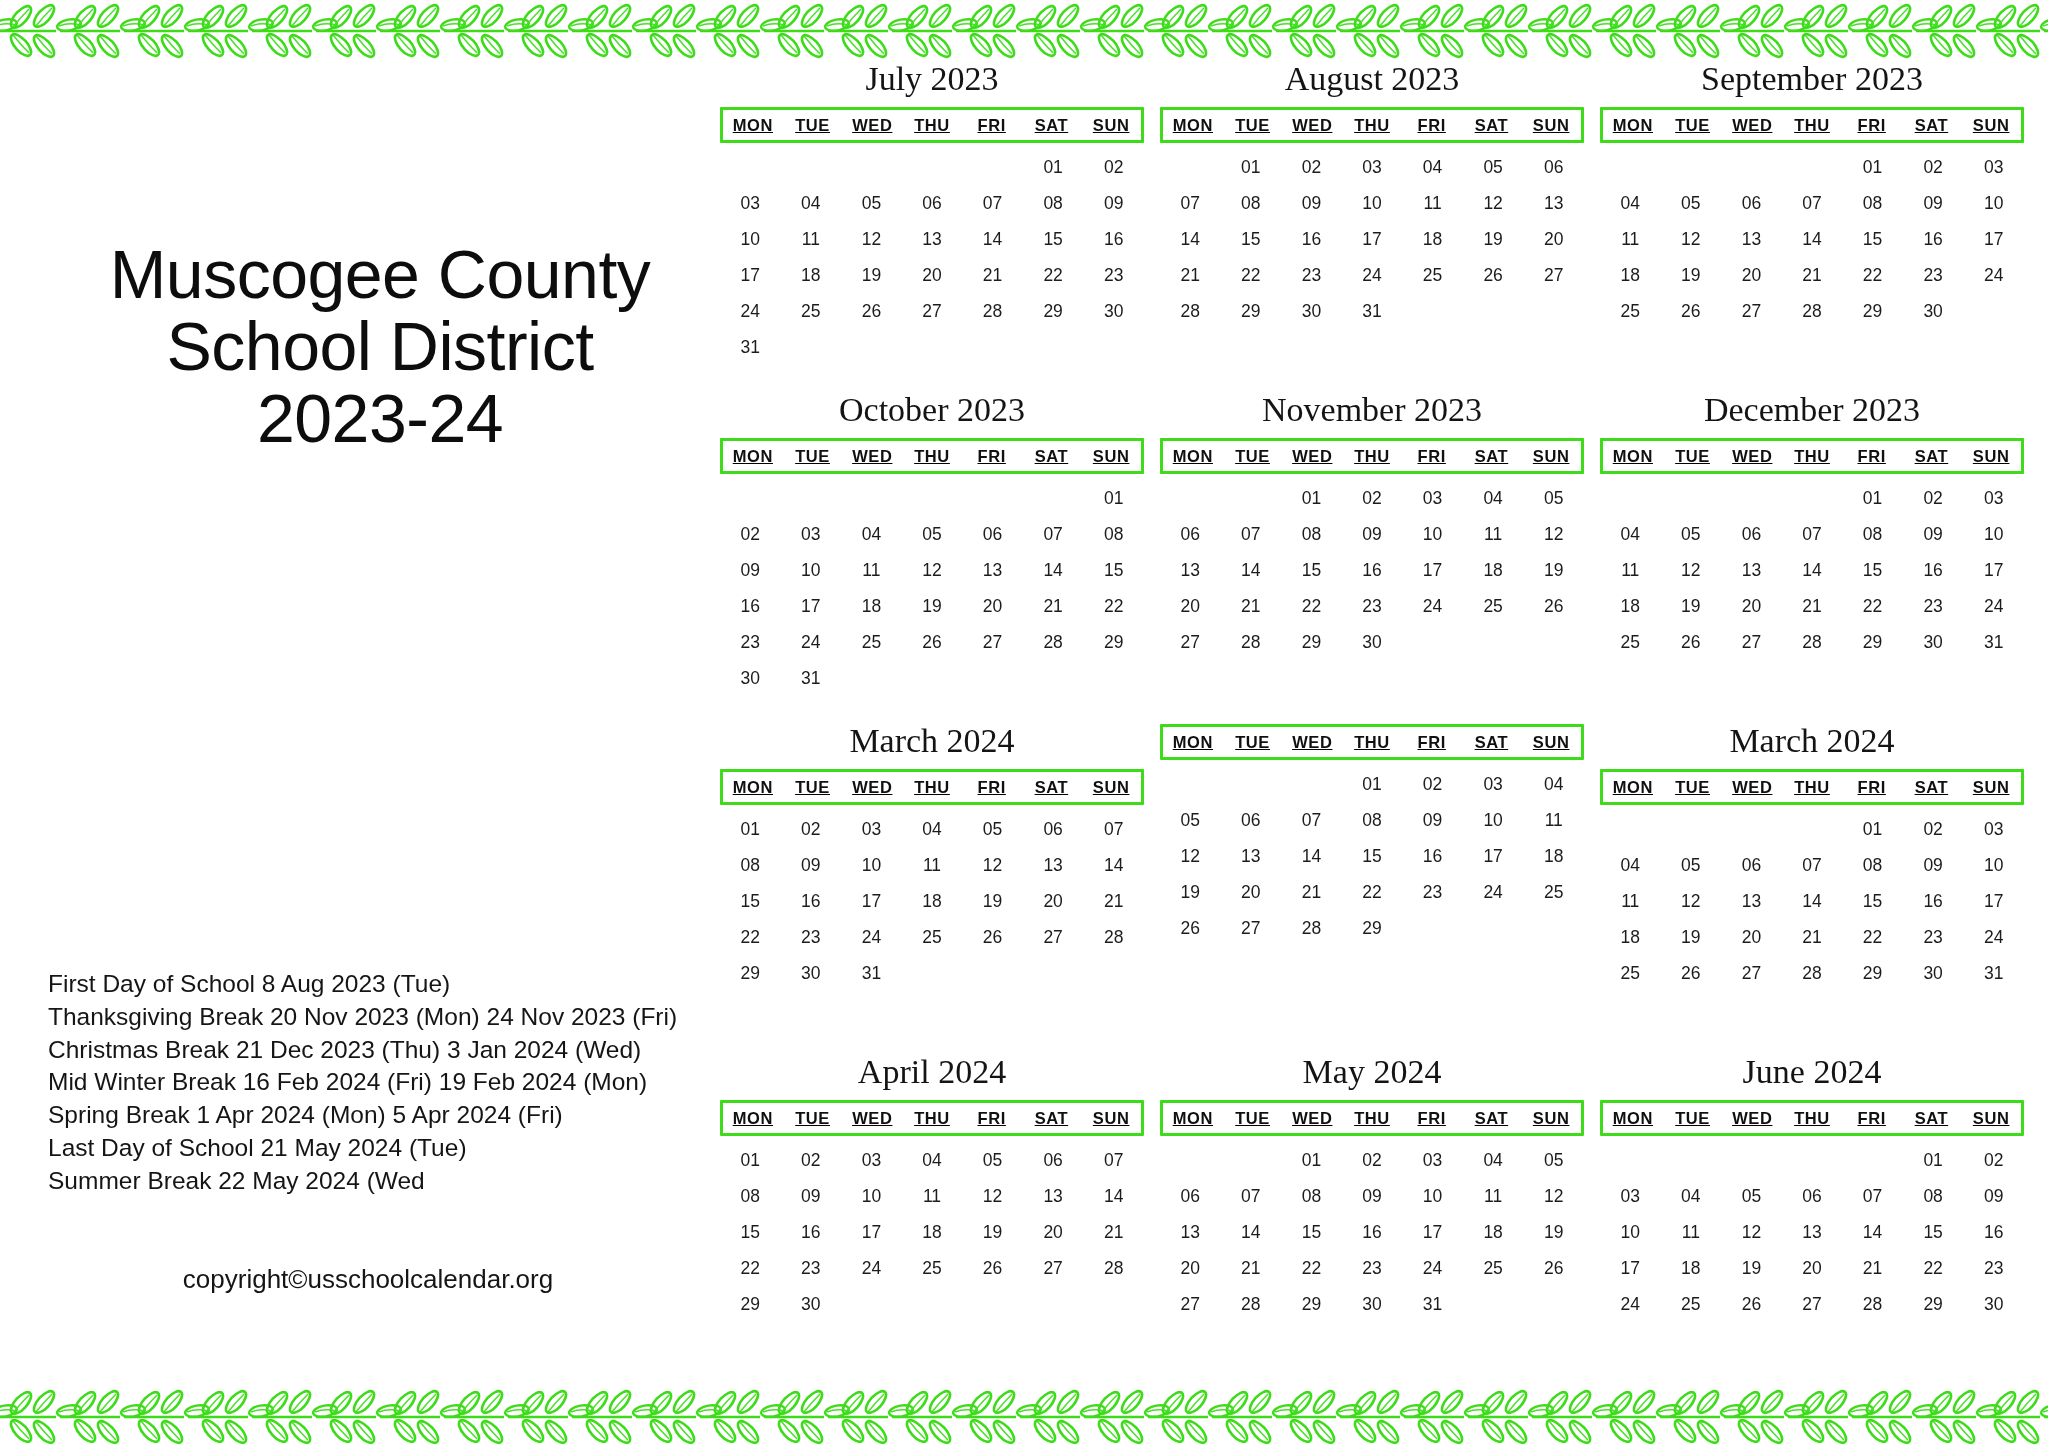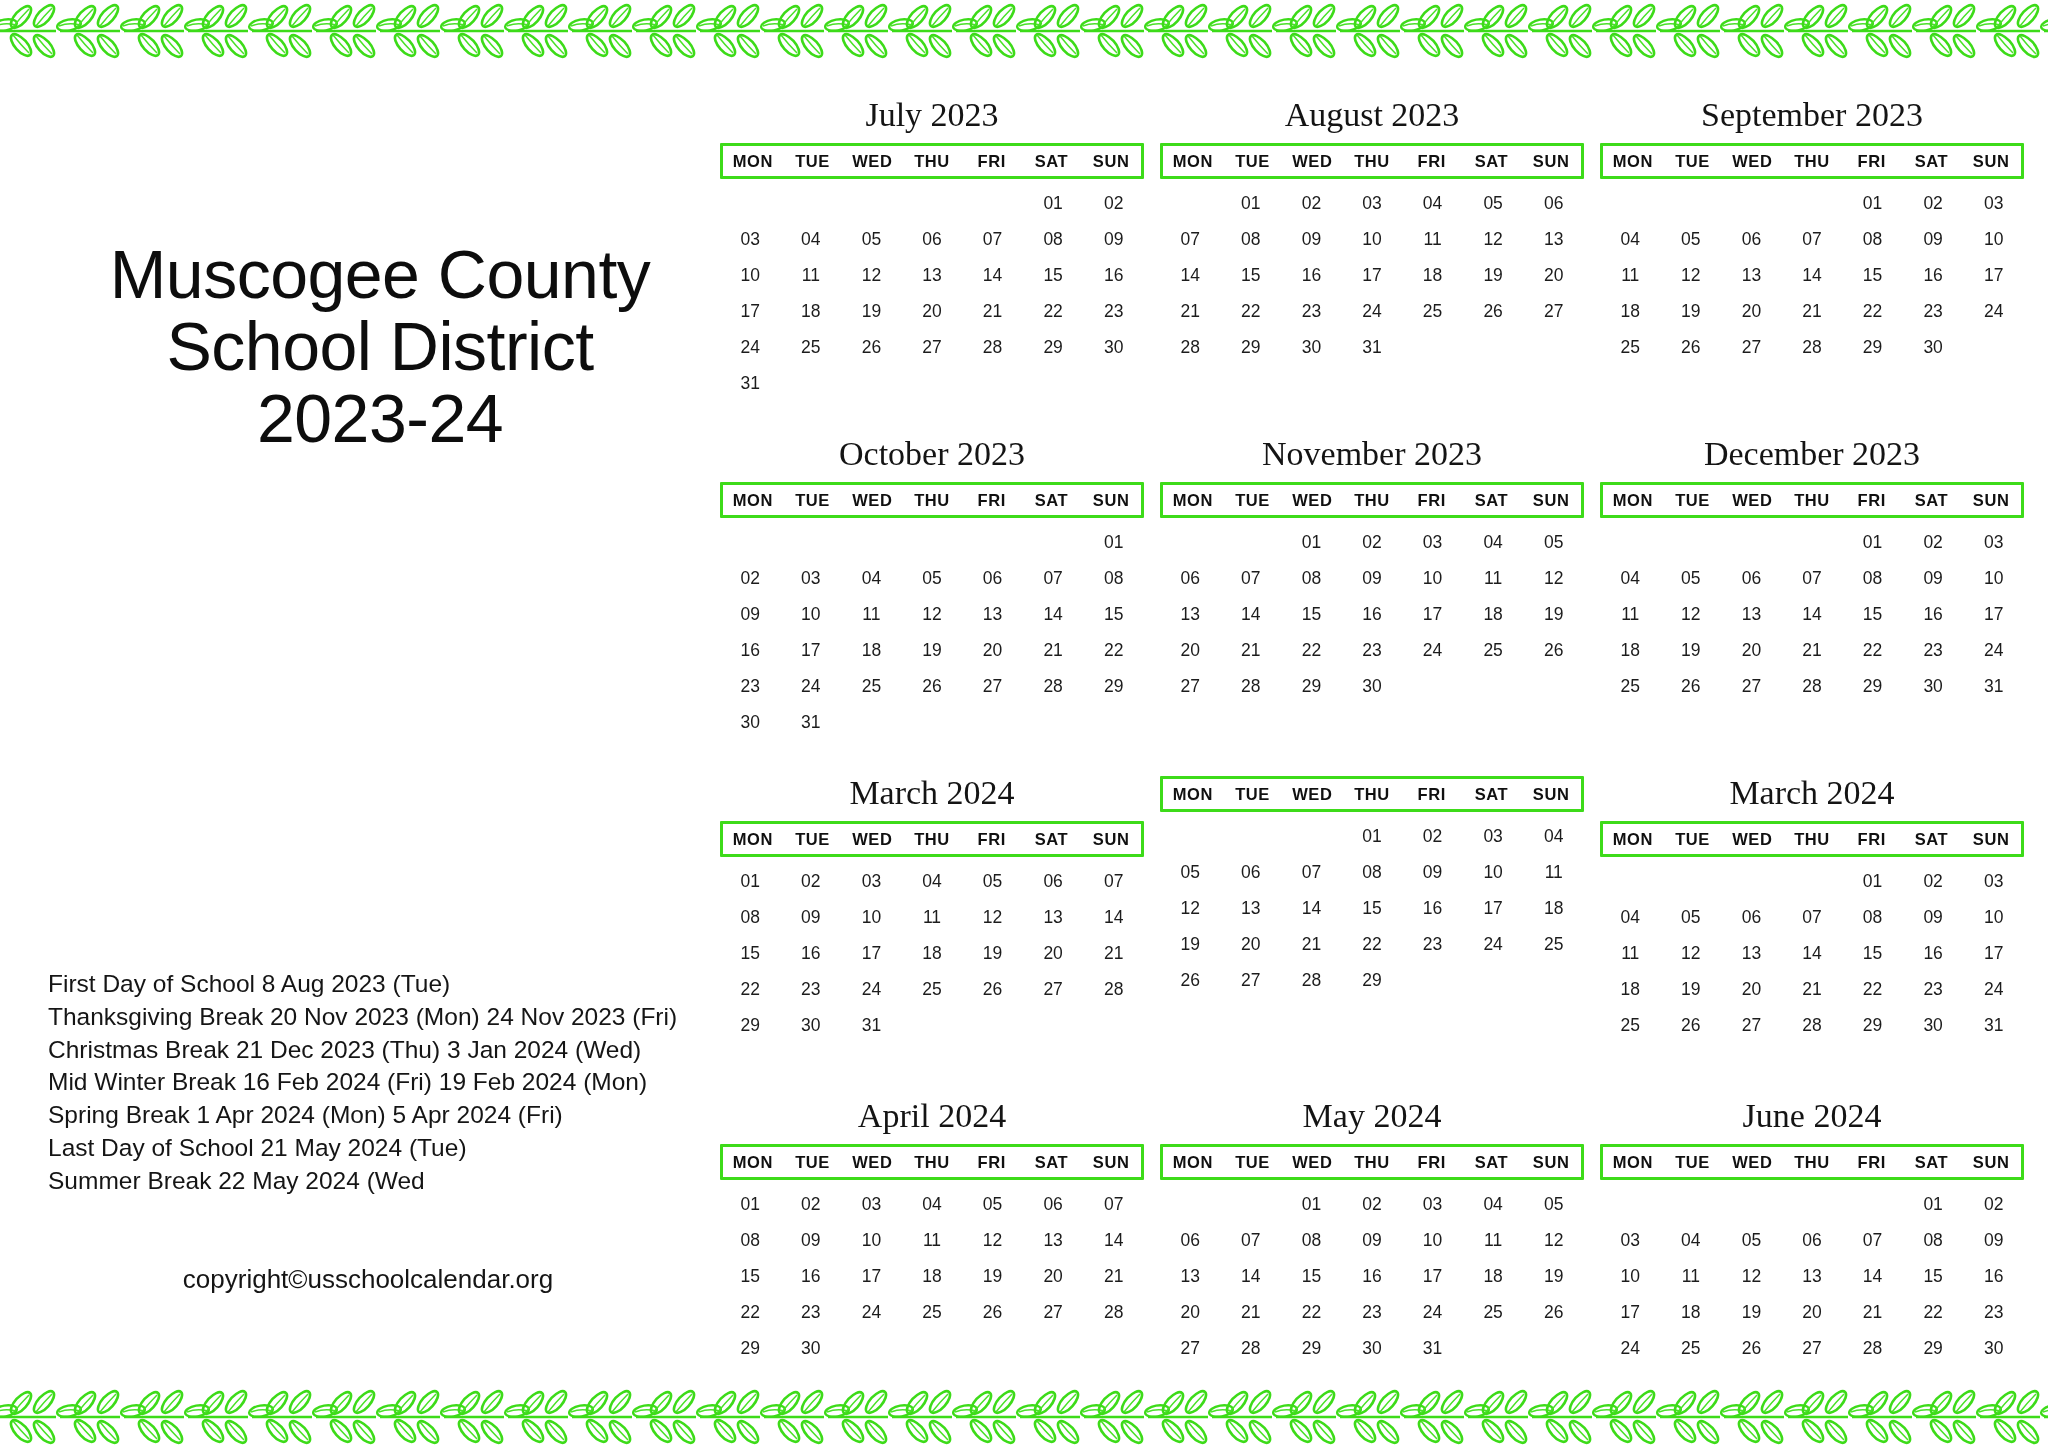--- a/index.html
+++ b/index.html
@@ -86,38 +86,38 @@
     height: 1324px;
     display: grid;
     grid-template-columns: repeat(3, 1fr);
     grid-template-rows: repeat(4, 1fr);
     column-gap: 0px;
     row-gap: 0px;
   }
   .month {
     position: relative;
     padding: 0 8px;
-    margin-top: 36px;
   }
   .month-title {
     text-align: center;
     font-family: "Liberation Serif", serif;
     font-size: 34px;
     font-weight: 400;
     color: #141414;
     line-height: 1;
     margin-bottom: 11px;
   }
   .dow-box {
     border: 3px solid #3DDB19;
     border-radius: 1px;
     height: 30px;
     display: grid;
     grid-template-columns: repeat(7, 1fr);
     align-items: center;
+    text-decoration: underline;
   }
   .dow {
     text-align: center;
     font-family: "Liberation Sans", sans-serif;
     font-weight: bold;
     font-size: 16.5px;
     letter-spacing: 0.6px;
     color: #101010;
   }
   .days {

